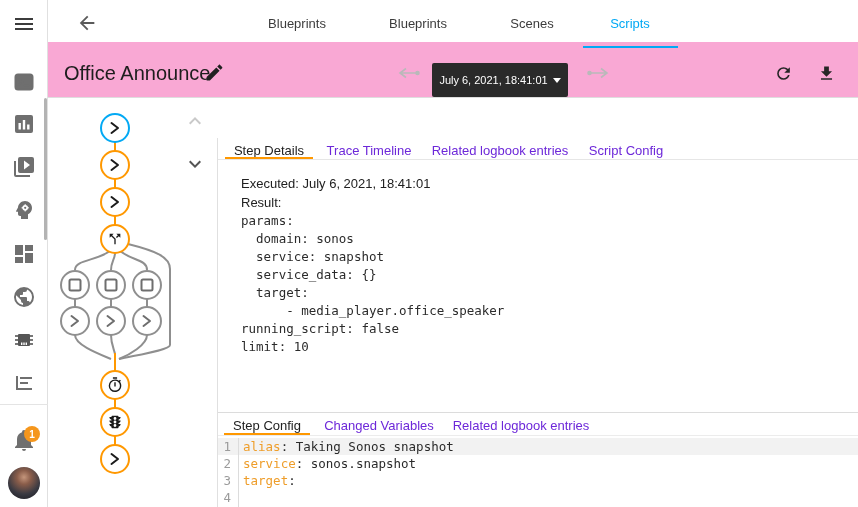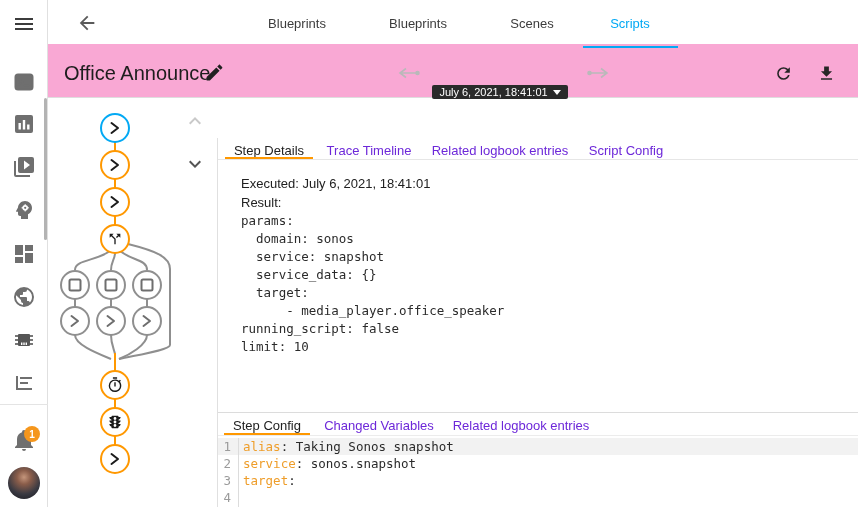--- a/index.html
+++ b/index.html
@@ -20,42 +20,42 @@
   .sb-scroll{position:absolute;left:44px;top:98px;width:3px;height:142px;background:#b3b3b3;border-radius:2px;}
   .badge{position:absolute;left:24px;top:426px;width:16px;height:16px;border-radius:50%;
     background:var(--badge);color:#fff;font-size:10px;font-weight:bold;display:flex;
     align-items:center;justify-content:center;z-index:7;}
   .avatar{position:absolute;left:8px;top:467px;width:32px;height:32px;border-radius:50%;
     background:radial-gradient(circle at 50% 32%, #c5967c 0%, #8a5d4a 26%, #3a3a42 62%, #17171d 100%);
     cursor:pointer;}
 
   
   .appbar{position:absolute;left:48px;top:0;width:810px;height:48px;background:#fff;
-    border-bottom:4px solid #f9a8d4;}
+    border-bottom:6px solid #f9a8d4;}
   .menu-btn{position:absolute;left:12px;top:12px;width:24px;height:24px;color:#3c3c3c;cursor:pointer;z-index:8}
   .menu-btn svg,.ic svg{width:100%;height:100%;display:block;fill:currentColor;}
   .back-btn{position:absolute;left:28px;top:12px;width:22px;height:22px;color:#5a5a5a;cursor:pointer;}
   .nav-tab{position:absolute;top:16px;transform:translateX(-50%);font-size:13px;font-weight:500;
     color:#3c3c3c;cursor:pointer;white-space:nowrap;}
   .nav-tab.active{color:var(--primary);}
   .nav-underline{position:absolute;left:535px;top:46px;width:95px;height:2px;background:var(--primary);}
 
   
   .header{position:absolute;left:48px;top:48px;width:810px;height:50px;background:#f9a8d4;
     border-bottom:1px solid #dedede;}
   .title{position:absolute;left:16px;top:0;height:50px;display:flex;align-items:center;
     font-size:20px;color:#1d1d1d;}
   .pencil{position:absolute;left:156px;top:14px;width:21px;height:21px;color:#212121;cursor:pointer;}
   .ray{position:absolute;top:67px;width:26px;height:12px;cursor:default;}
   .ray svg{display:block}
   .ray.left{left:348px;top:19px;}
   .ray.right{left:537px;top:19px;}
-  .date-select{position:absolute;left:384px;top:15px;width:136px;height:14px;background:#2a2a2a;
+  .date-select{position:absolute;left:384px;top:15px;width:136px;height:34px;background:#2a2a2a;
     border-radius:2px;color:#fff;font-size:11px;display:flex;align-items:center;
-    justify-content:center;gap:5px;cursor:pointer;margin-top:22px;}
+    justify-content:center;gap:5px;cursor:pointer;}
   .caret{width:0;height:0;border-left:4px solid transparent;border-right:4px solid transparent;
     border-top:5px solid #fff;}
   .hdr-ic{position:absolute;top:16px;width:19px;height:19px;color:#262626;cursor:pointer;}
   .refresh{left:726px;} .download{left:769px;}
 
   
   .graph-panel{position:absolute;left:49px;top:98px;width:168px;height:409px;background:#fff;}
   .edge{stroke:var(--node-gray);stroke-width:2;fill:none;}
   .edge.o{stroke:var(--accent);}
   .node{fill:#fff;stroke-width:2;}

